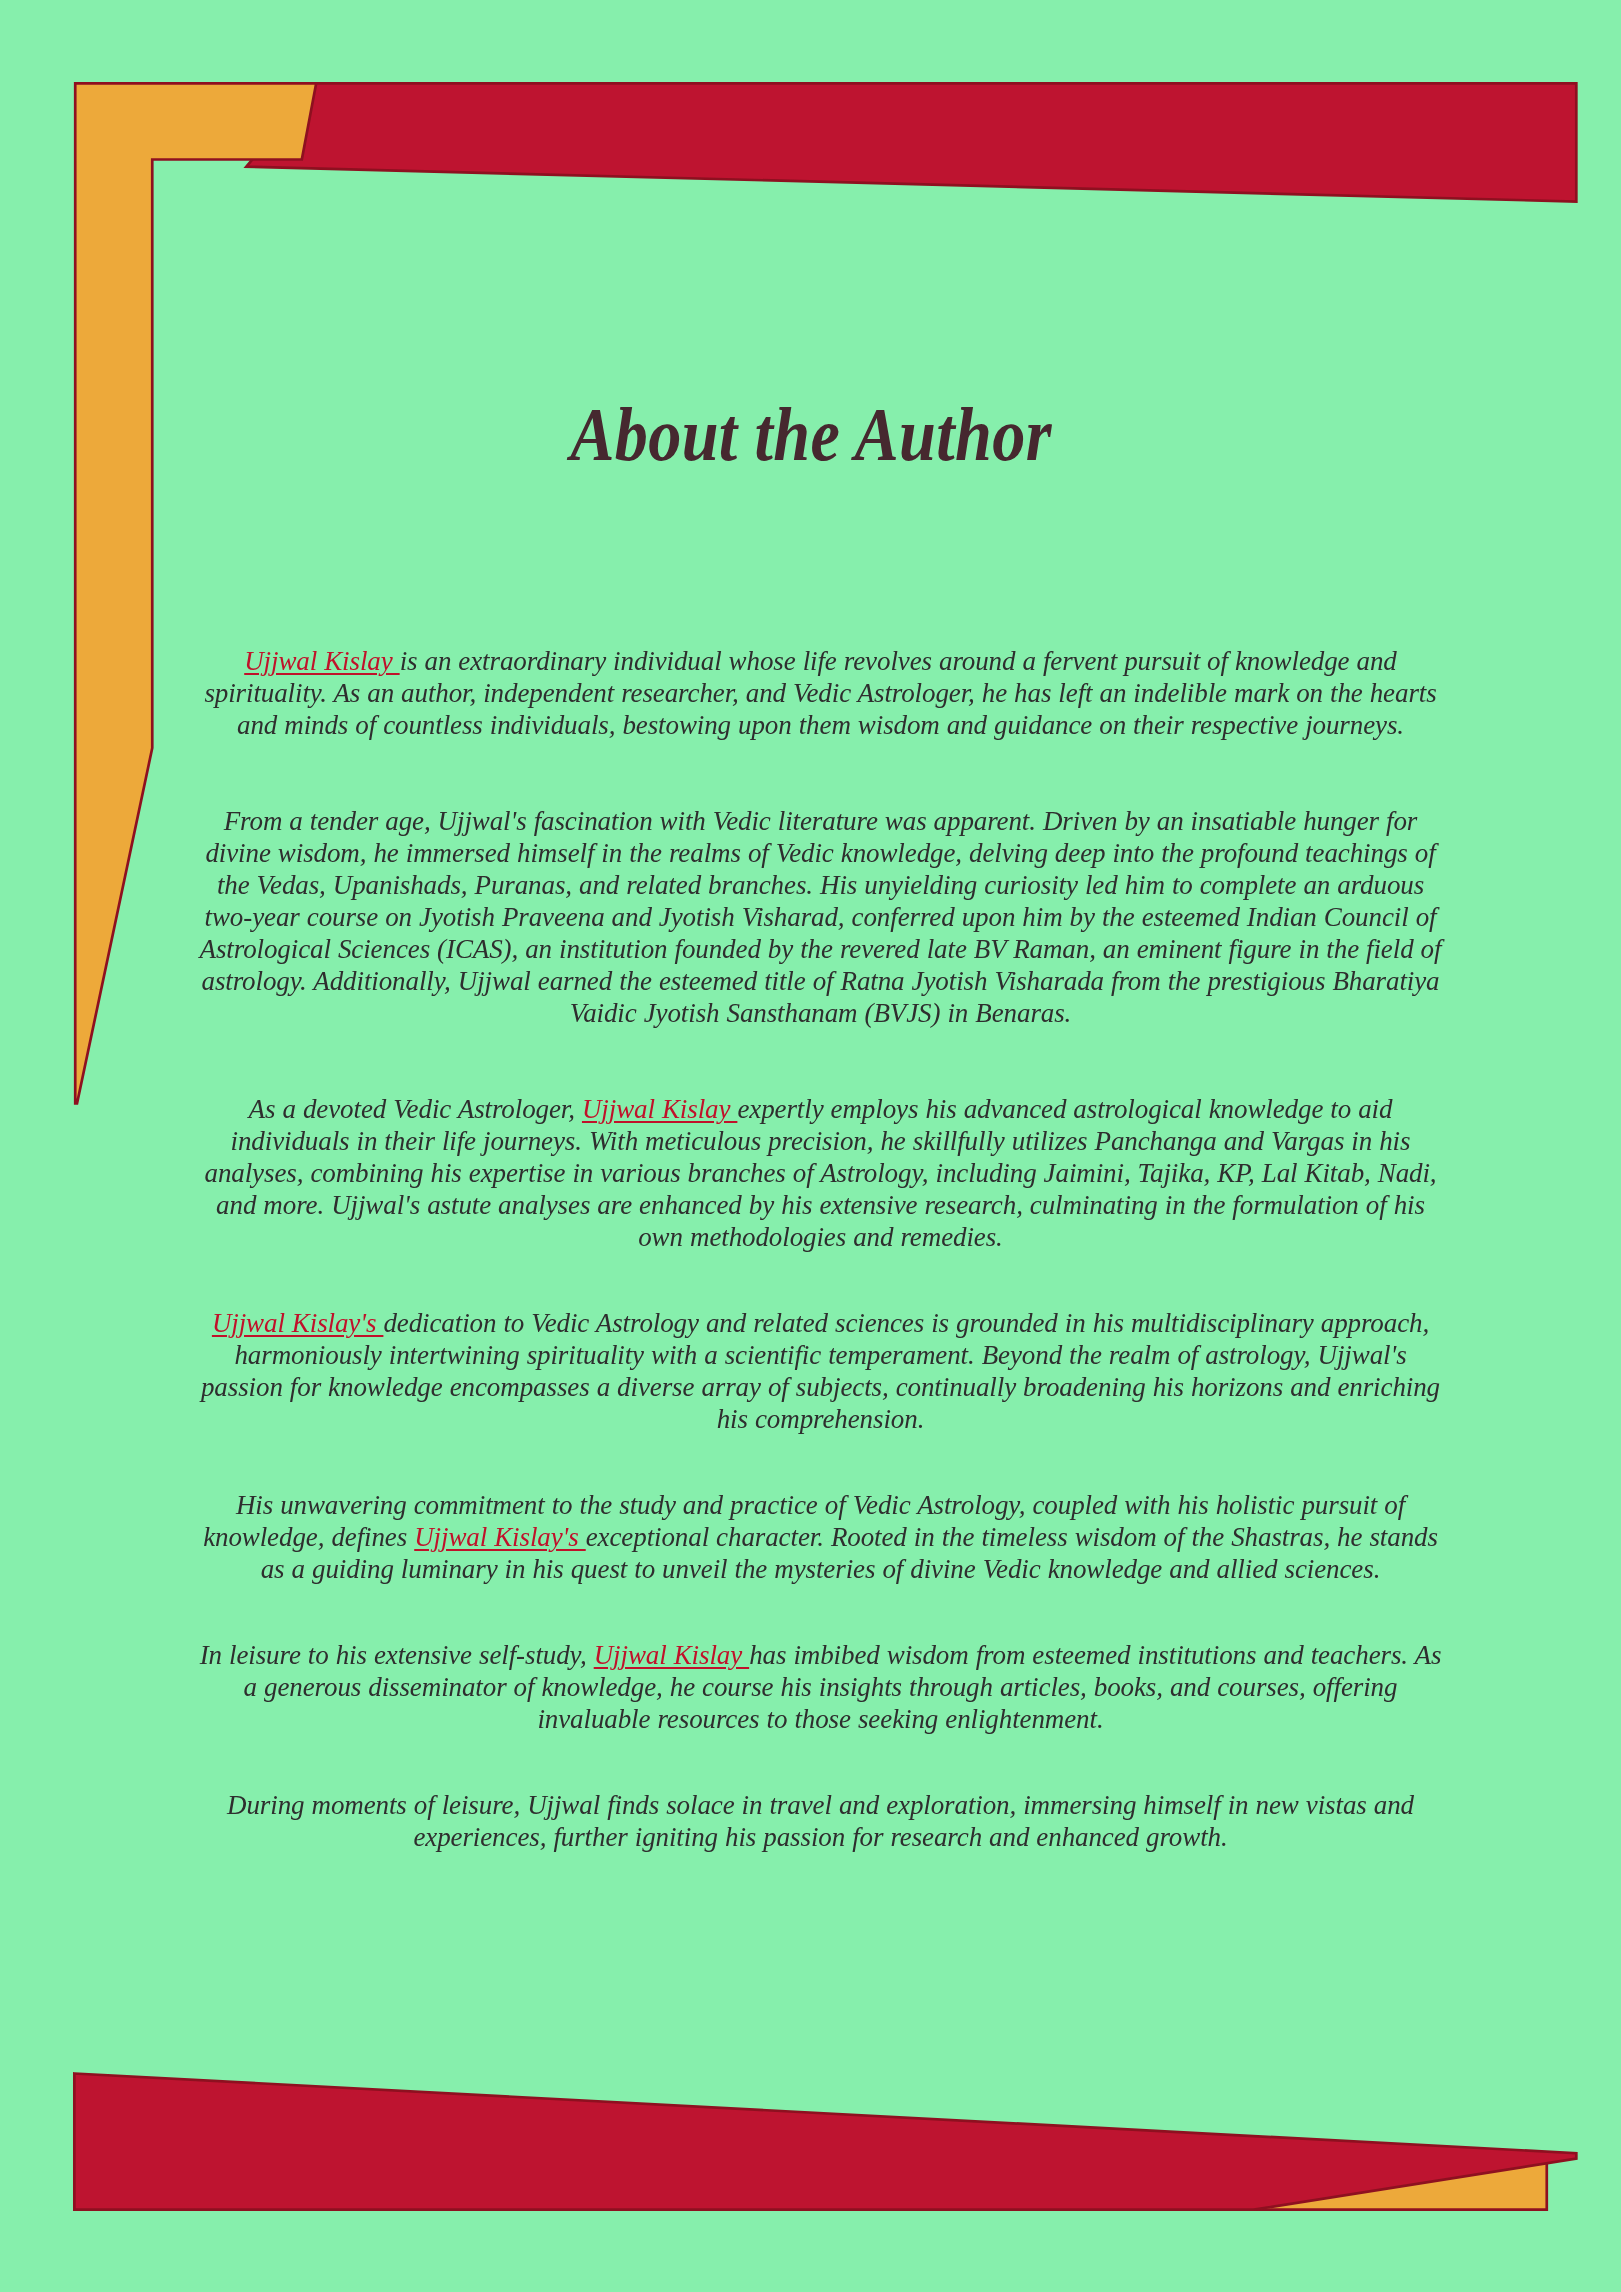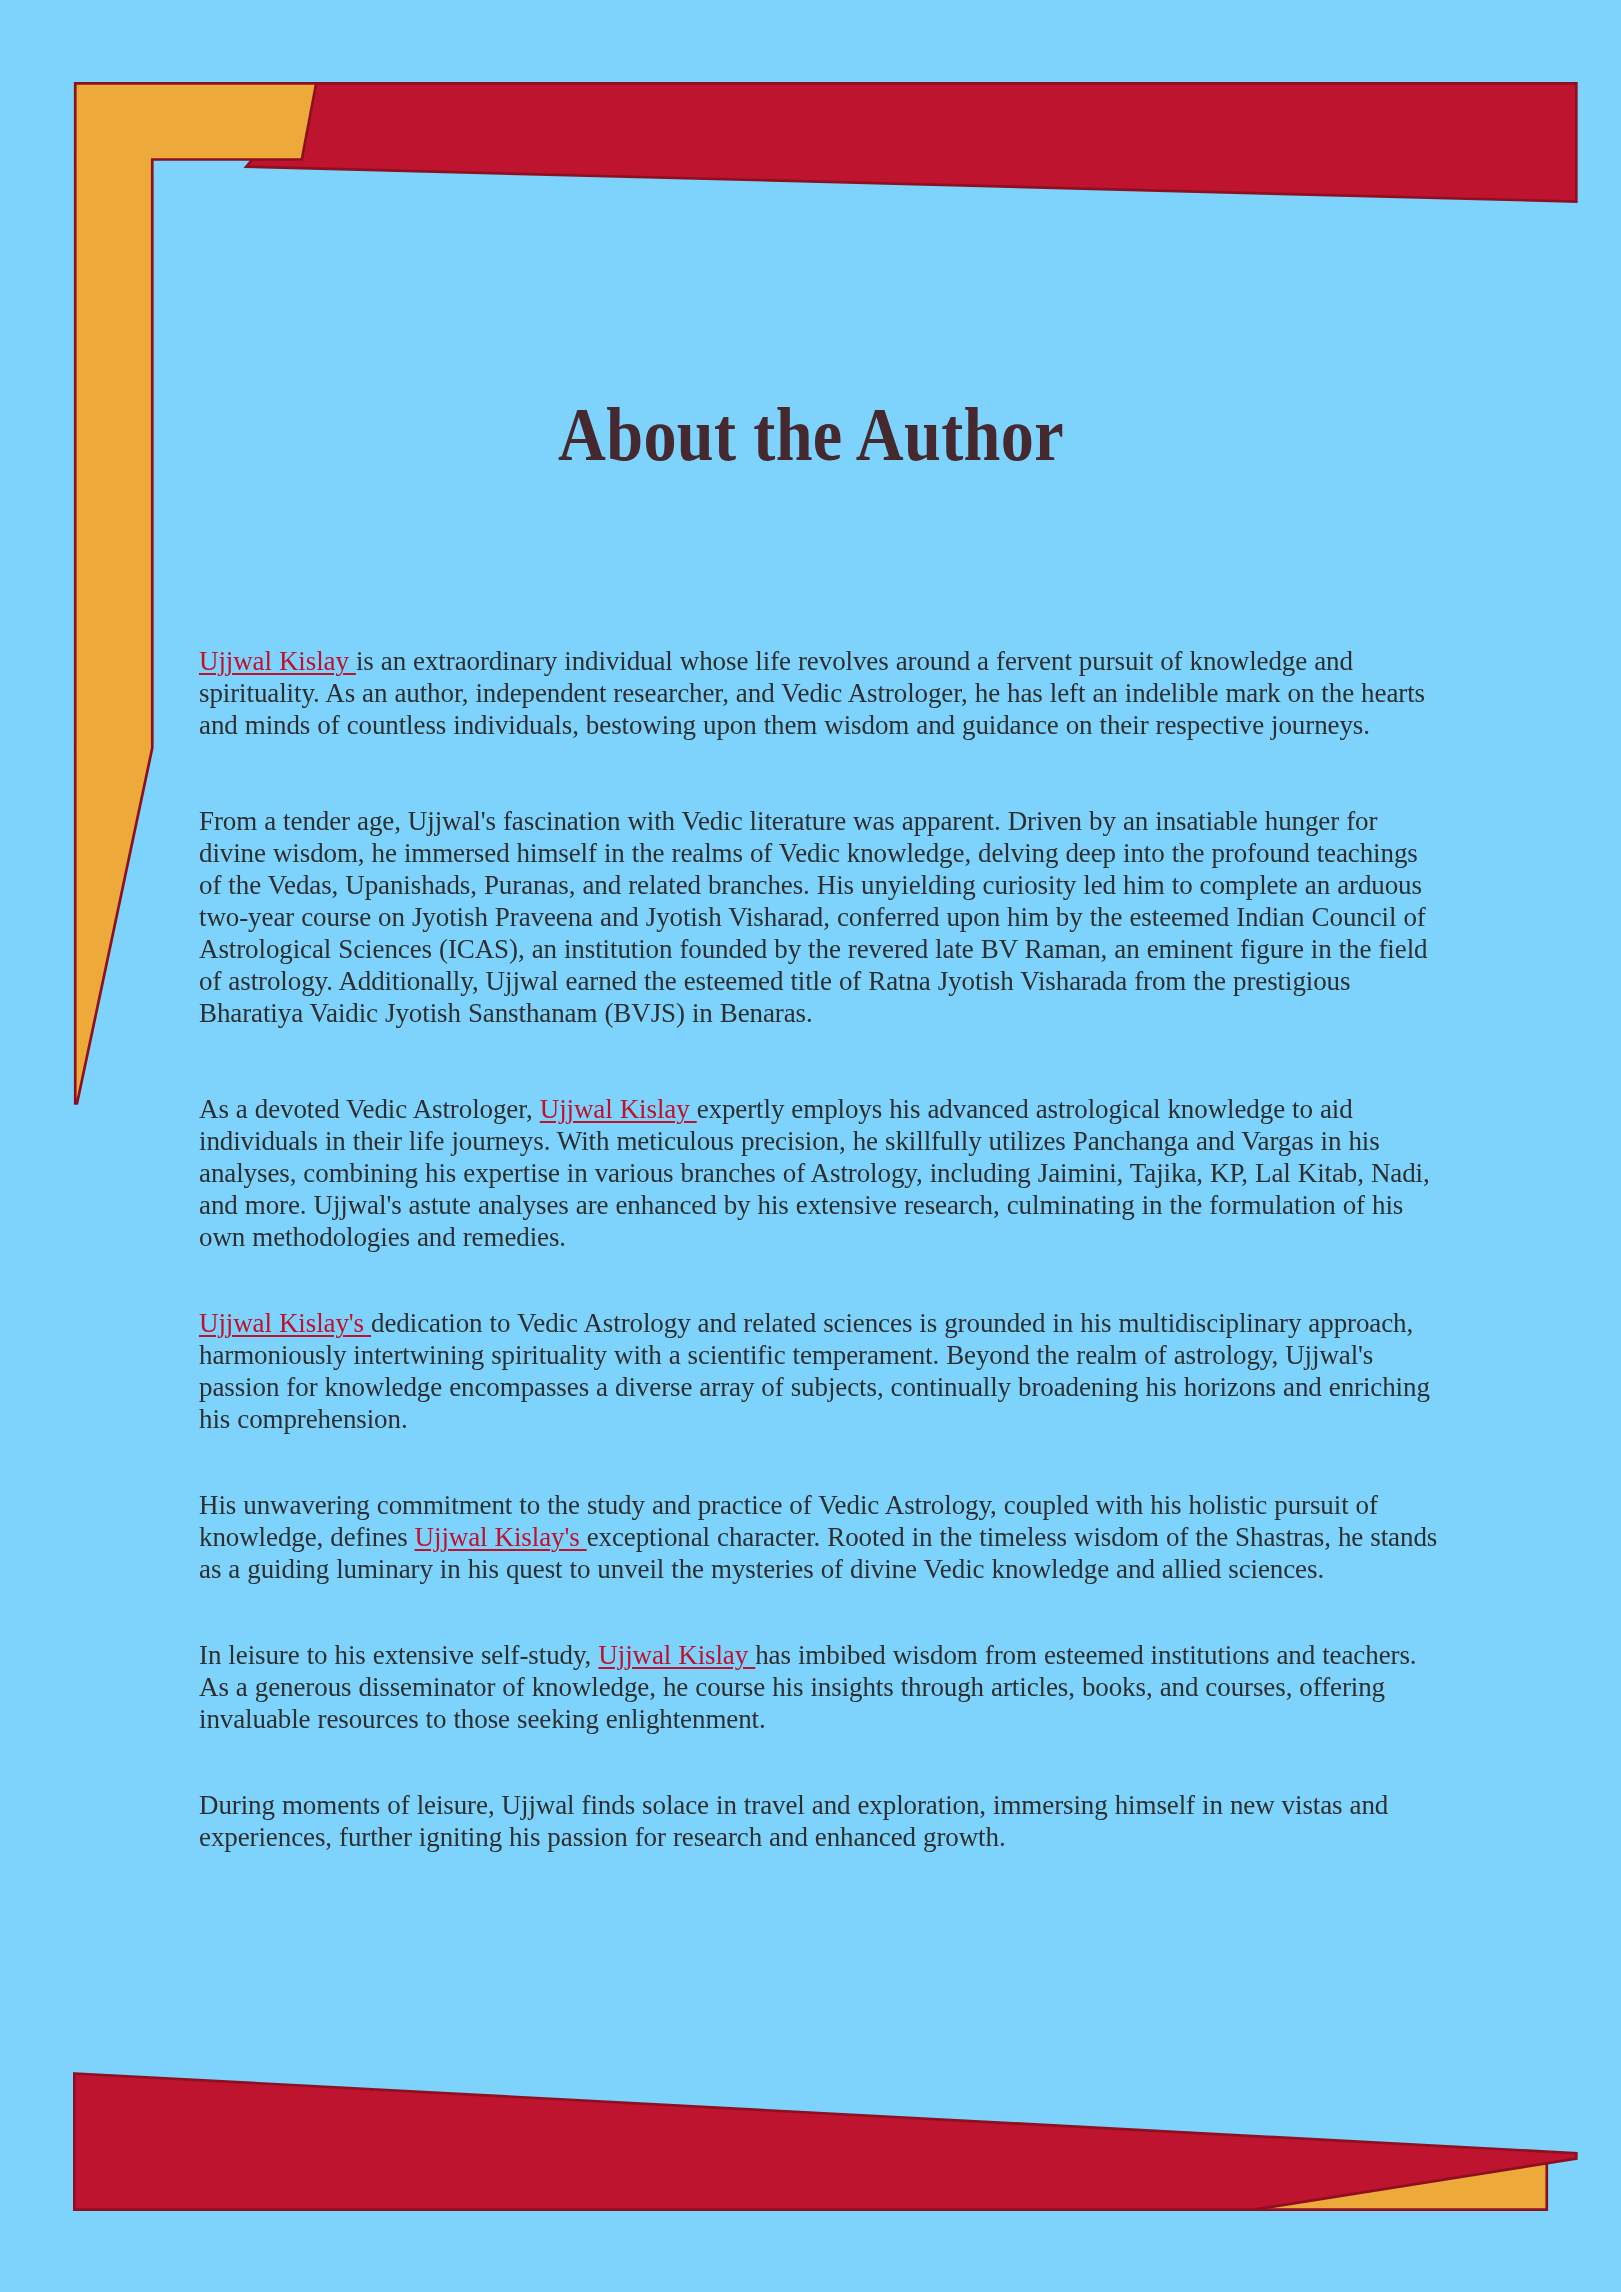--- a/index.html
+++ b/index.html
@@ -7,22 +7,23 @@
     padding: 0;
     background: #ffffff;
   }
   body {
     font-family: "Liberation Serif", "DejaVu Serif", serif;
   }
   .page {
     position: relative;
     width: 1622px;
     height: 2293px;
-    background: #7dd3fc;
+    background: #86efac;
     overflow: hidden;
+    font-style: italic;
   }
 
   
   .deco-layer {
     position: absolute;
     left: 0;
     top: 0;
     width: 1622px;
     height: 2293px;
     pointer-events: none;
@@ -51,21 +52,21 @@
     left: 199px;
     top: 645px;
     width: 1243px;
   }
   .para {
     font-family: "Liberation Serif", "DejaVu Serif", serif;
     font-size: 27px;
     line-height: 32px;
     color: #2e2e2e;
     margin: 0 0 34px 0;
-    text-align: left;
+    text-align: center;
     letter-spacing: -0.1px;
     word-spacing: 0.4px;
   }
   .para.gap-lg { margin-bottom: 54px; }
   .para.gap-xl { margin-bottom: 64px; }
 
   .link {
     color: #c0112a;
     text-decoration: underline;
     text-underline-offset: 2.7px;

